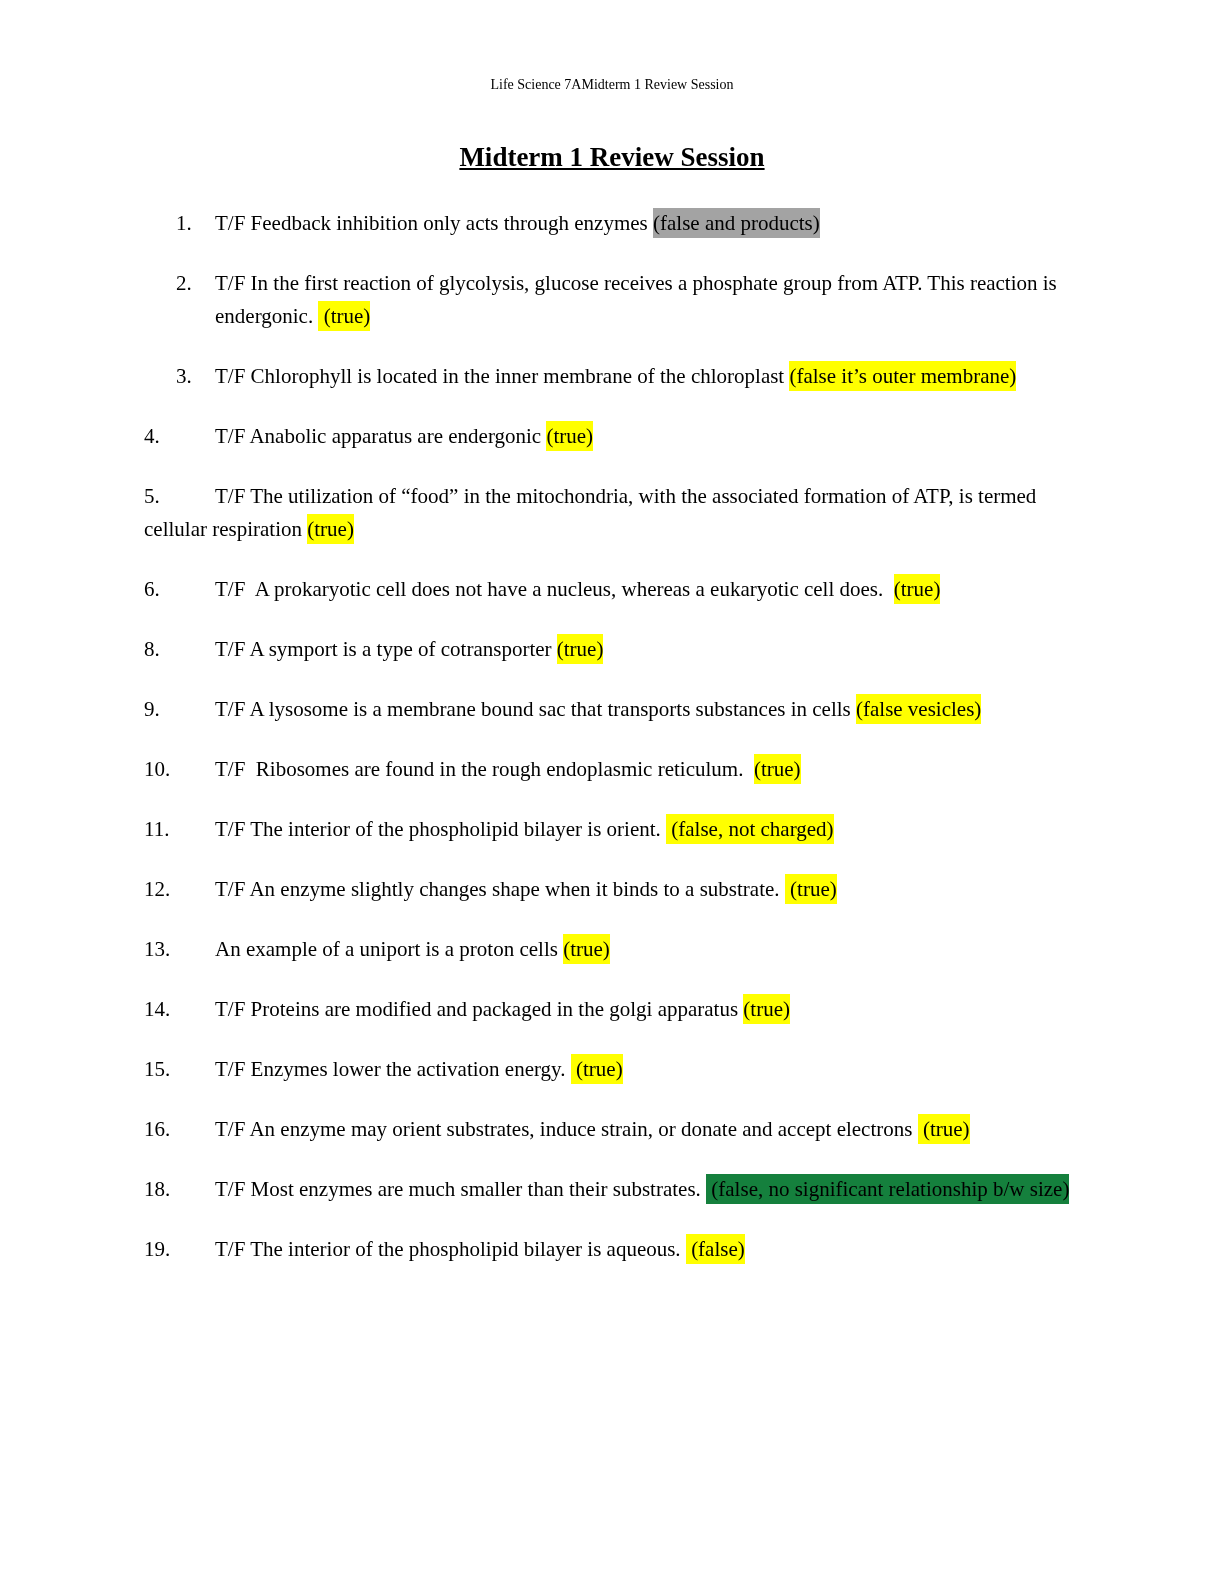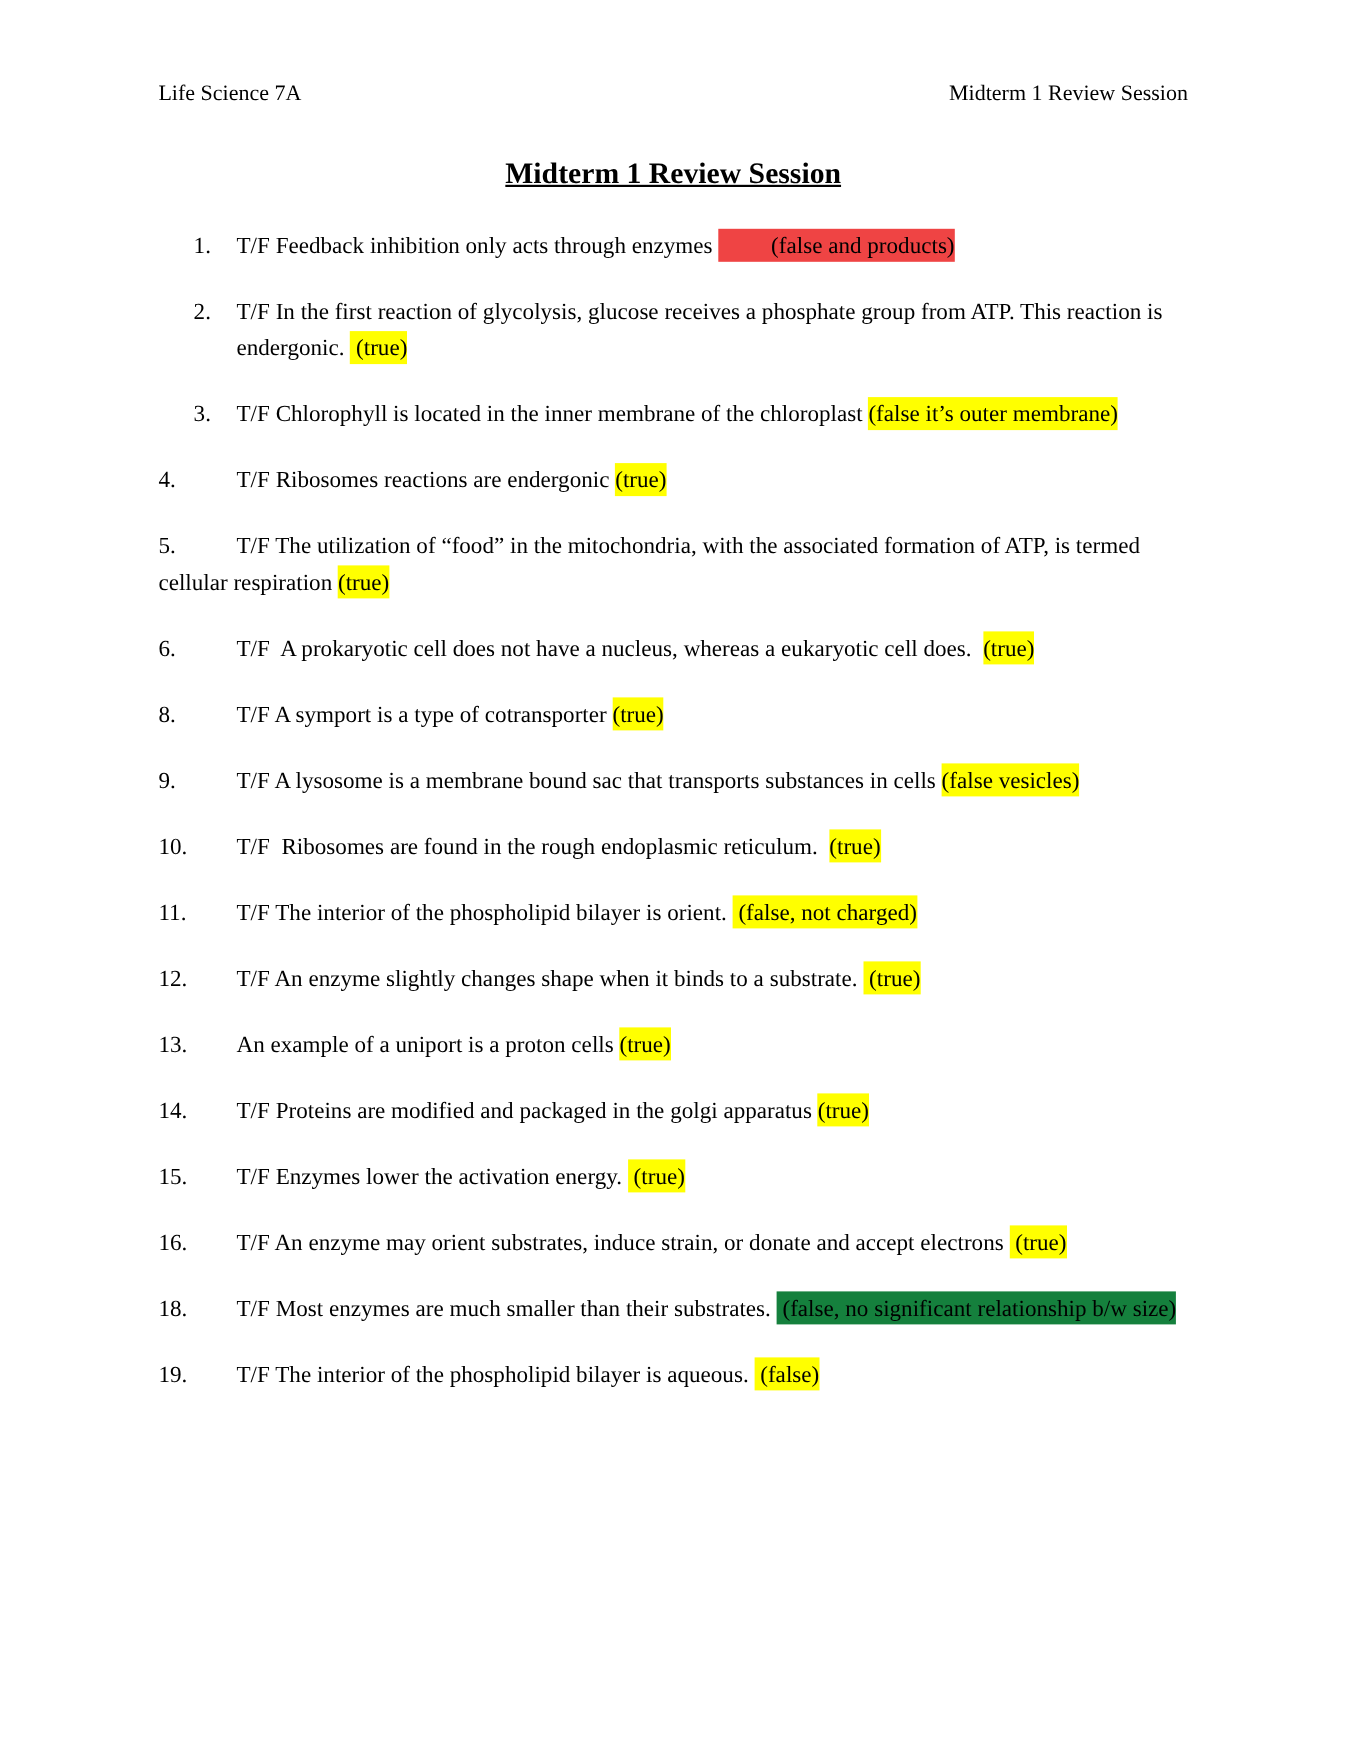--- a/index.html
+++ b/index.html
@@ -13,22 +13,22 @@
     height: 1584px;
     background: #ffffff;
     box-sizing: border-box;
     padding: 72px 144px 0 144px;
     font-family: "Liberation Serif", "DejaVu Serif", serif;
     color: #000000;
     overflow: hidden;
   }
   .header-row {
     display: flex;
-    justify-content: space-between;
-    font-size: 20px;
+    justify-content: center;
+    font-size: 14px;
     line-height: 26px;
   }
   .doc-title {
     text-align: center;
     font-size: 27px;
     font-weight: bold;
     text-decoration: underline;
     margin-top: 44px;
     margin-bottom: 34px;
   }
@@ -66,24 +66,24 @@
 
 <div class="page">
   <div class="header-row">
     <span>Life Science 7A</span>
     <span>Midterm 1 Review Session</span>
   </div>
 
   <div class="doc-title">Midterm 1 Review Session</div>
 
   <div class="question-list" id="question-list">
-      <div class="item indented"><span class="num">1.</span><span>T/F Feedback inhibition only acts through enzymes </span><mark class="hl" style="background: #ef4444; padding-left: 48px;">(false and products)</mark></div>
+      <div class="item indented"><span class="num">1.</span><span>T/F Feedback inhibition only acts through enzymes </span><mark class="hl" style="background: #a3a3a3;">(false and products)</mark></div>
       <div class="item indented"><span class="num">2.</span><span>T/F In the first reaction of glycolysis, glucose receives a phosphate group from ATP. This reaction is endergonic. </span><mark class="hl" style="background: rgb(255, 255, 0);"> (true)</mark></div>
       <div class="item indented"><span class="num">3.</span><span>T/F Chlorophyll is located in the inner membrane of the chloroplast </span><mark class="hl" style="background: rgb(255, 255, 0);">(false it’s outer membrane)</mark></div>
-      <div class="item flush"><span class="num">4.</span><span>T/F Ribosomes reactions are endergonic </span><mark class="hl" style="background: rgb(255, 255, 0);">(true)</mark></div>
+      <div class="item flush"><span class="num">4.</span><span>T/F Anabolic apparatus are endergonic </span><mark class="hl" style="background: rgb(255, 255, 0);">(true)</mark></div>
       <div class="item flush"><span class="num">5.</span><span>T/F The utilization of “food” in the mitochondria, with the associated formation of ATP, is termed cellular respiration </span><mark class="hl" style="background: rgb(255, 255, 0);">(true)</mark></div>
       <div class="item flush"><span class="num">6.</span><span>T/F  A prokaryotic cell does not have a nucleus, whereas a eukaryotic cell does.  </span><mark class="hl" style="background: rgb(255, 255, 0);">(true)</mark></div>
       <div class="item flush"><span class="num">8.</span><span>T/F A symport is a type of cotransporter </span><mark class="hl" style="background: rgb(255, 255, 0);">(true)</mark></div>
       <div class="item flush"><span class="num">9.</span><span>T/F A lysosome is a membrane bound sac that transports substances in cells </span><mark class="hl" style="background: rgb(255, 255, 0); text-align: right;">(false vesicles)</mark></div>
       <div class="item flush"><span class="num">10.</span><span>T/F  Ribosomes are found in the rough endoplasmic reticulum.  </span><mark class="hl" style="background: rgb(255, 255, 0);">(true)</mark></div>
       <div class="item flush"><span class="num">11.</span><span>T/F The interior of the phospholipid bilayer is orient. </span><mark class="hl" style="background: rgb(255, 255, 0); margin-top: 17px;"> (false, not charged)</mark></div>
       <div class="item flush"><span class="num">12.</span><span>T/F An enzyme slightly changes shape when it binds to a substrate. </span><mark class="hl" style="background: rgb(255, 255, 0);"> (true)</mark></div>
       <div class="item flush"><span class="num">13.</span><span>An example of a uniport is a proton cells </span><mark class="hl" style="background: rgb(255, 255, 0);">(true)</mark></div>
       <div class="item flush"><span class="num">14.</span><span>T/F Proteins are modified and packaged in the golgi apparatus </span><mark class="hl" style="background: rgb(255, 255, 0);">(true)</mark></div>
       <div class="item flush"><span class="num">15.</span><span>T/F Enzymes lower the activation energy. </span><mark class="hl" style="background: rgb(255, 255, 0);"> (true)</mark></div>

